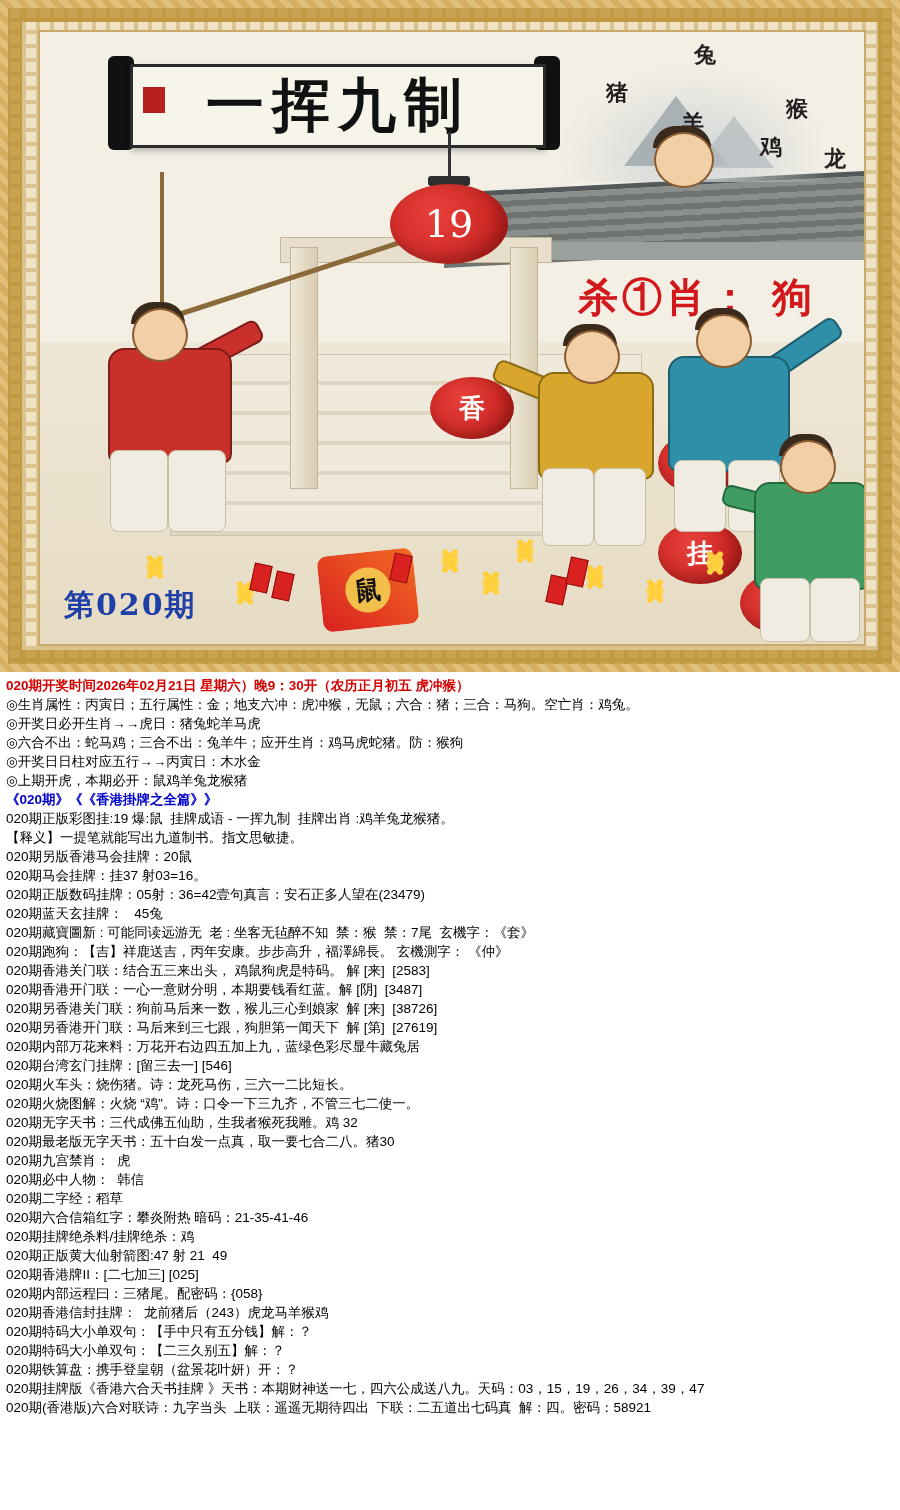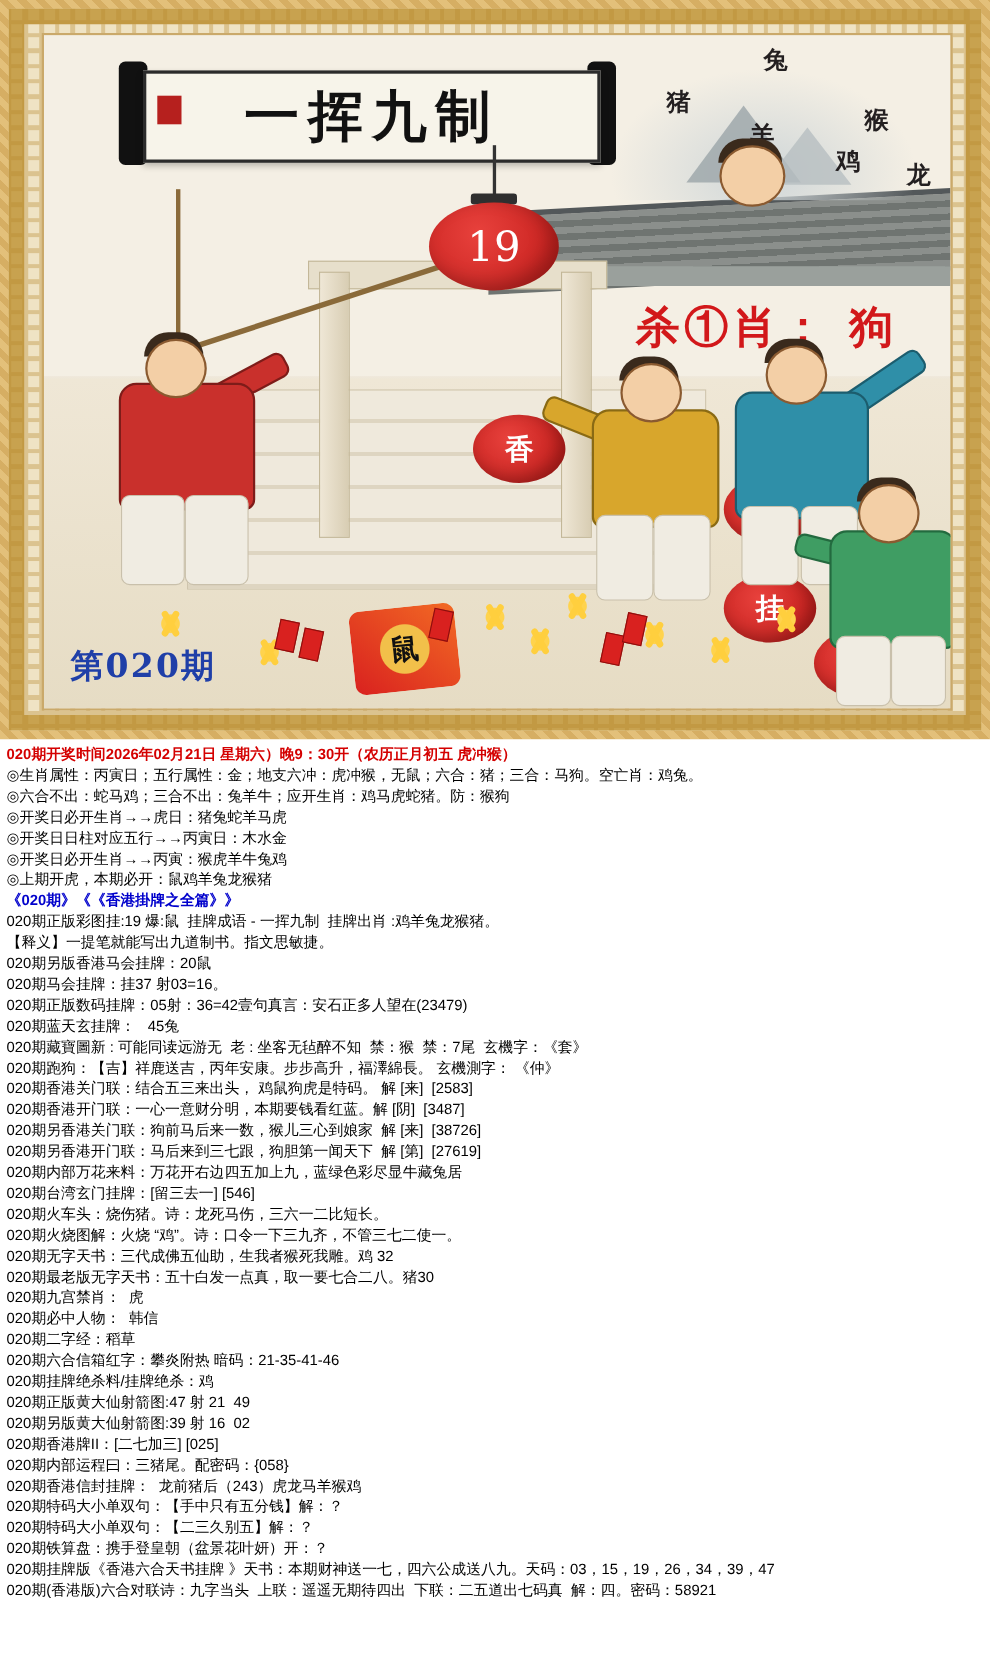--- a/index.html
+++ b/index.html
@@ -35,21 +35,21 @@
      border:1px solid #cfc5ae;}
   .pillar{position:absolute;width:26px;background:linear-gradient(90deg,#efe7d6,#d8cdb3);border:1px solid #c3b798;}
   .p1{left:250px;top:215px;height:240px;}
   .p2{left:470px;top:215px;height:240px;}
   .lintel{position:absolute;left:240px;top:205px;width:270px;height:24px;background:#e7dfcb;border:1px solid #c3b798;}
 
   
   .plaque{position:absolute;left:90px;top:32px;width:410px;height:78px;background:#f7f4ea;
      border:3px solid #2b2b2b;box-shadow:0 3px 6px rgba(0,0,0,.25);}
   .plaque-text{position:absolute;inset:0;display:flex;align-items:center;justify-content:center;
-     font-family:Liberation Mono, monospace;font-size:50px;font-weight:700;color:#111;letter-spacing:8px;}
+     font-family:Liberation Mono, monospace;font-size:58px;font-weight:700;color:#111;letter-spacing:8px;}
   .plaque-seal{position:absolute;left:10px;top:20px;width:22px;height:26px;background:#b6201e;}
   .roll{position:absolute;top:24px;width:26px;height:94px;background:#111;border-radius:6px;}
   .roll-l{left:68px;}
   .roll-r{left:494px;}
 
   
   .lantern{position:absolute;left:350px;top:152px;width:118px;height:80px;border-radius:50%;
      background:radial-gradient(circle at 38% 35%,#e8413c,#c01a18);
      display:flex;align-items:center;justify-content:center;box-shadow:inset -8px -6px 16px rgba(0,0,0,.25);}
   .lantern-num{color:#fff;font-size:38px;font-weight:400;font-family:"DejaVu Serif","Liberation Serif",serif;}
@@ -263,24 +263,23 @@
       <div class="cracker" style="left:508px;bottom:40px;"></div>
       <div class="cracker" style="left:528px;bottom:58px;"></div>
 
       <div class="issue">第020期</div>
     </div>
   </div>
 
   <div class="text">
     <div class="line red">020期开奖时间2026年02月21日 星期六）晚9：30开（农历正月初五 虎冲猴）</div>
     <div class="line">◎生肖属性：丙寅日；五行属性：金；地支六冲：虎冲猴，无鼠；六合：猪；三合：马狗。空亡肖：鸡兔。</div>
+    <div class="line">◎开奖日必开生肖→→虎日：猪兔蛇羊马虎</div>
     <div class="line">◎六合不出：蛇马鸡；三合不出：兔羊牛；应开生肖：鸡马虎蛇猪。防：猴狗</div>
-    <div class="line">◎开奖日必开生肖→→虎日：猪兔蛇羊马虎</div>
     <div class="line">◎开奖日日柱对应五行→→丙寅日：木水金</div>
-    <div class="line">◎开奖日必开生肖→→丙寅：猴虎羊牛兔鸡</div>
     <div class="line">◎上期开虎，本期必开：鼠鸡羊兔龙猴猪</div>
     <div class="line hdr">《020期》《《香港掛牌之全篇》》</div>
 
     <div class="line">020期正版彩图挂:19 爆:鼠  挂牌成语 - 一挥九制  挂牌出肖 :鸡羊兔龙猴猪。</div>
     <div class="line">【释义】一提笔就能写出九道制书。指文思敏捷。</div>
     <div class="line">020期另版香港马会挂牌：20鼠</div>
     <div class="line">020期马会挂牌：挂37 射03=16。</div>
     <div class="line">020期正版数码挂牌：05射：36=42壹句真言：安石正多人望在(23479)</div>
     <div class="line">020期蓝天玄挂牌：   45兔</div>
     <div class="line">020期藏寶圖新 : 可能同读远游无  老 : 坐客无毡醉不知  禁：猴  禁：7尾  玄機字：《套》</div>
@@ -294,21 +293,20 @@
     <div class="line">020期火车头：烧伤猪。诗：龙死马伤，三六一二比短长。</div>
     <div class="line">020期火烧图解：火烧 “鸡”。诗：口令一下三九齐，不管三七二使一。</div>
     <div class="line">020期无字天书：三代成佛五仙助，生我者猴死我雕。鸡 32</div>
     <div class="line">020期最老版无字天书：五十白发一点真，取一要七合二八。猪30</div>
     <div class="line">020期九宫禁肖：  虎</div>
     <div class="line">020期必中人物：  韩信</div>
     <div class="line">020期二字经：稻草</div>
     <div class="line">020期六合信箱红字：攀炎附热 暗码：21-35-41-46</div>
     <div class="line">020期挂牌绝杀料/挂牌绝杀：鸡</div>
     <div class="line">020期正版黄大仙射箭图:47 射 21  49</div>
-    <div class="line">020期另版黄大仙射箭图:39 射 16  02</div>
     <div class="line">020期香港牌II：[二七加三] [025]</div>
     <div class="line">020期内部运程曰：三猪尾。配密码：{058}</div>
     <div class="line">020期香港信封挂牌：  龙前猪后（243）虎龙马羊猴鸡</div>
     <div class="line">020期特码大小单双句：【手中只有五分钱】解：？</div>
     <div class="line">020期特码大小单双句：【二三久别五】解：？</div>
     <div class="line">020期铁算盘：携手登皇朝（盆景花叶妍）开：？</div>
     <div class="line">020期挂牌版《香港六合天书挂牌 》天书：本期财神送一七，四六公成送八九。天码：03，15，19，26，34，39，47</div>
     <div class="line">020期(香港版)六合对联诗：九字当头  上联：遥遥无期待四出  下联：二五道出七码真  解：四。密码：58921</div>
 
   </div>

